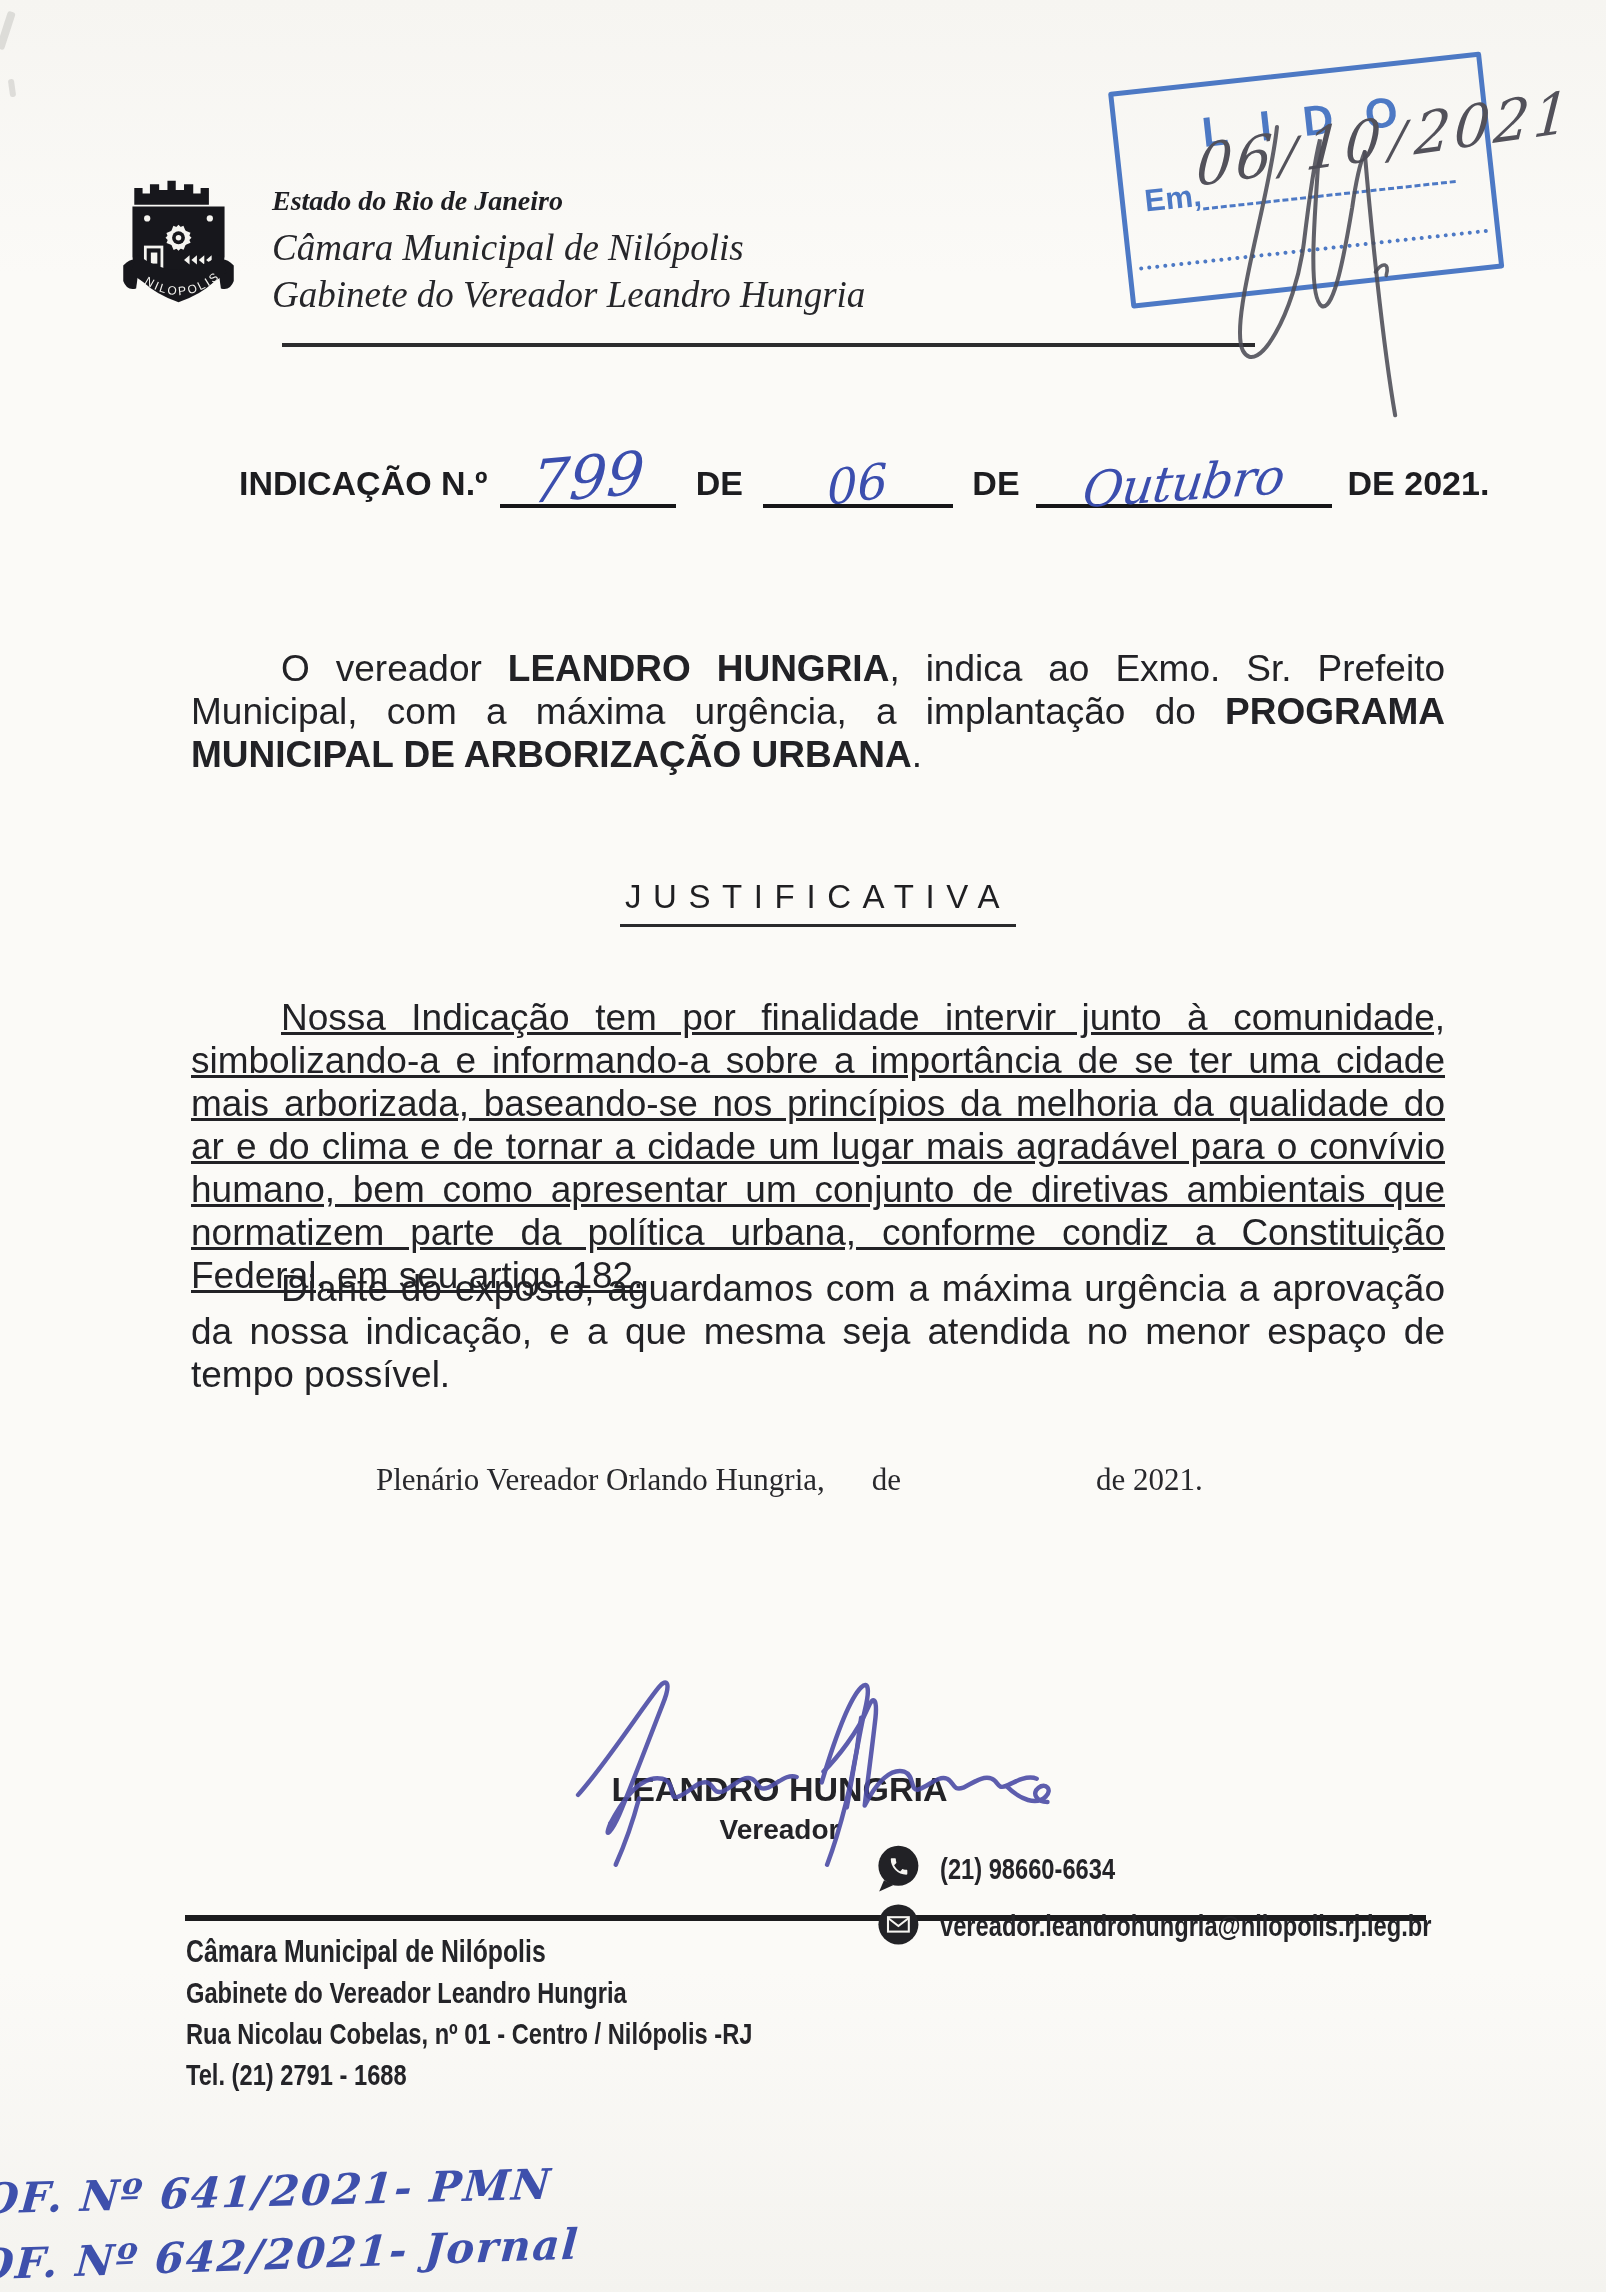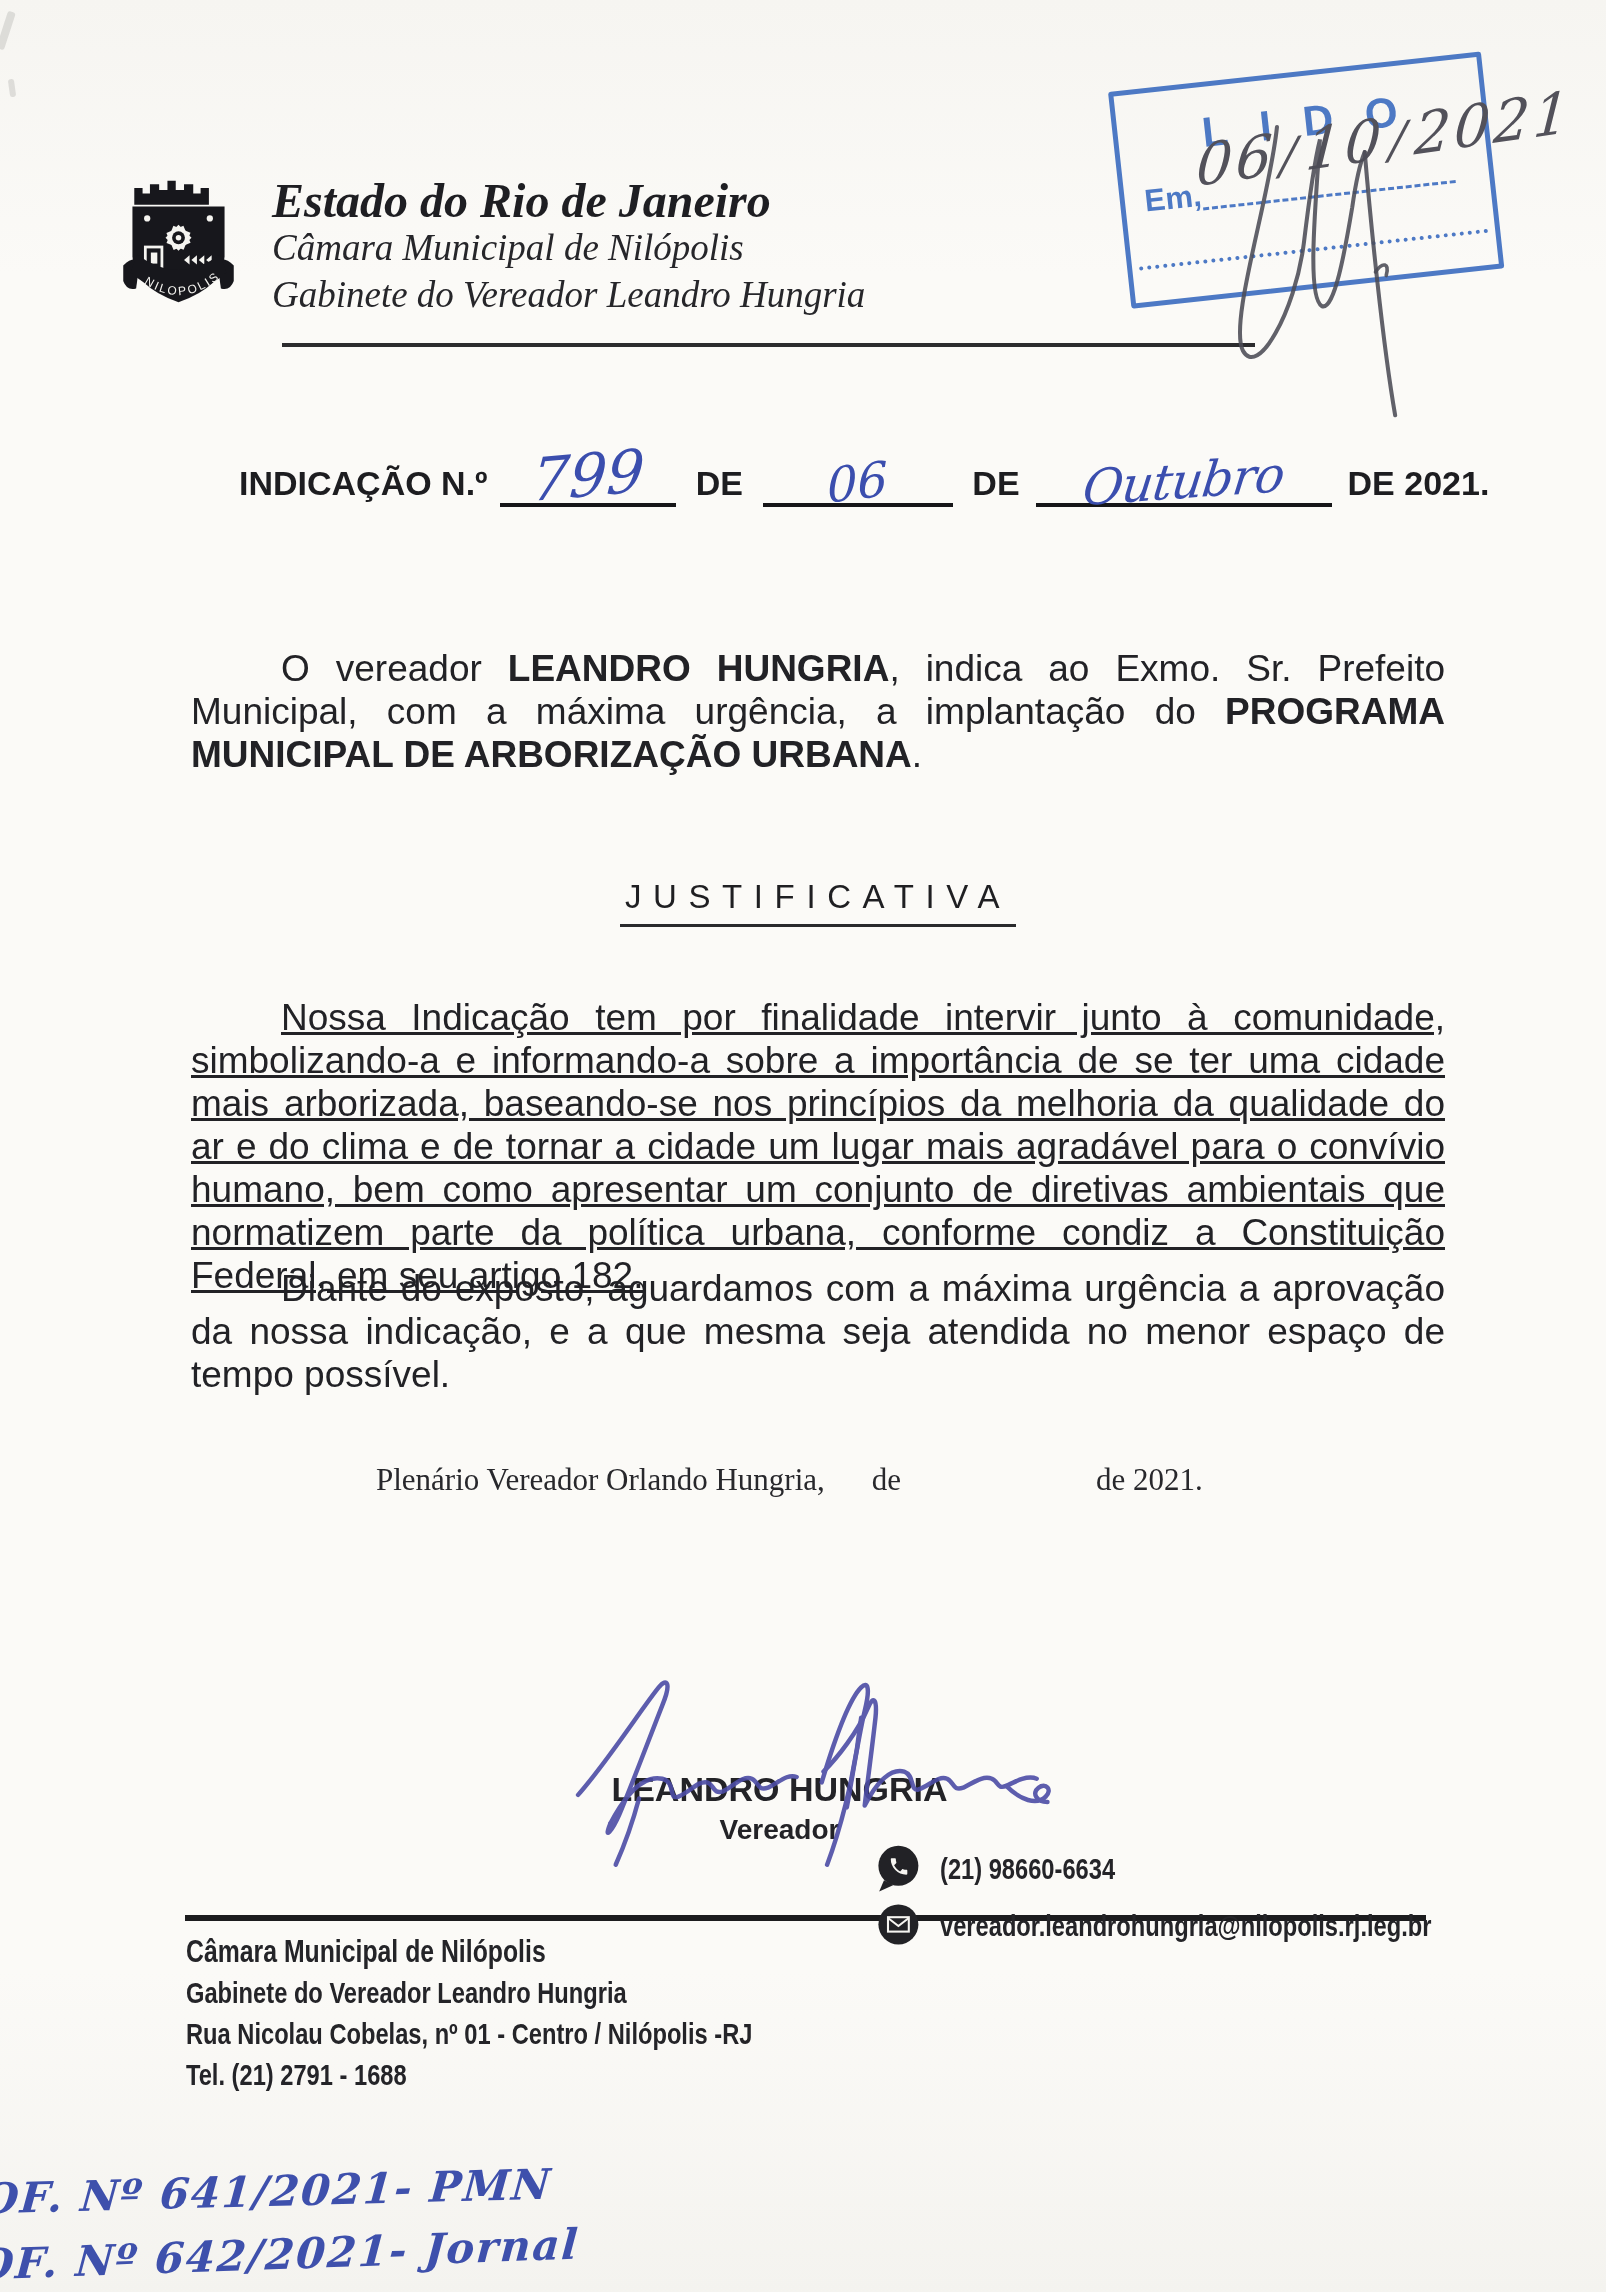--- a/index.html
+++ b/index.html
@@ -11,21 +11,21 @@
   }
   
   .speck{position:absolute; background:#9a9a96; opacity:.28; border-radius:2.7px;}
   .speck.s1{left:1.8px; top:10.7px; width:8px; height:39px; transform:rotate(18deg);}
   .speck.s2{left:9px; top:79px; width:6.3px; height:18px; transform:rotate(-8deg);}
   .artifact-comma{position:absolute; left:1399px; top:691px; font-size:29px; color:#5a5a5a; opacity:.7;}
 
   
   .crest{position:absolute; left:122px; top:177px; width:113px; height:152px;}
   .hdr-text{position:absolute; left:272px; top:177px; line-height:47px; white-space:nowrap;}
-  .hdr-l1{font-family:"Liberation Serif",serif; font-style:italic; font-weight:bold; font-size:48px; color:#1e1e22;}
+  .hdr-l1{font-family:"Liberation Serif",serif; font-style:italic; font-weight:bold; font-size:28px; color:#1e1e22;}
   .hdr-l2,.hdr-l3{font-family:"Liberation Serif",serif; font-style:italic; font-weight:normal; font-size:37px; color:#26262a;}
   .hdr-rule{position:absolute; left:282px; top:343px; width:973px; height:3.6px; background:#2c2c2e;}
 
   
   .stamp{
     position:absolute; left:1108px; top:92px; width:365px; height:208px;
     border:5.4px solid #3f6fc1; border-radius:2.7px;
     transform:rotate(-6.2deg); transform-origin:top left; opacity:.92;
   }
   .stamp .lido{
@@ -37,21 +37,21 @@
   .stamp .dotline{position:absolute; left:7.2px; right:7.2px; top:172px; border-top:4.5px dotted #3f6fc1;}
   .stamp .hw-date{
     position:absolute; left:75px; top:38px; white-space:nowrap;
     font-family:"DejaVu Serif",serif; font-style:italic; font-size:57px; color:#45444e;
     transform:rotate(-2deg) skewX(-12deg); letter-spacing:3.6px;
   }
   .stamp .hw-date .sep{font-size:48px; color:#45444e; padding:0 5.4px;}
   .stamp-scribble{position:absolute; left:1191px; top:82px; width:240px; height:346px; z-index:5;}
 
   
-  .indication{position:absolute; left:239px; top:464px; display:flex; align-items:flex-start; white-space:nowrap;}
+  .indication{position:absolute; left:239px; top:464px; display:flex; align-items:flex-end; white-space:nowrap;}
   .indication .lbl{font-weight:bold; font-size:34px; color:#1d1d20; padding-bottom:5.4px;}
   .blank{position:relative; display:inline-block; border-bottom:4.5px solid #161618; height:39px;}
   .blank.b1{width:176px; margin:0 19.7px 0 12.5px;}
   .blank.b2{width:190px; margin:0 19.7px;}
   .blank.b3{width:296px; margin:0 16px;}
   .hw{font-family:"DejaVu Serif",serif; font-style:italic; color:#3b4eae;}
   .blank .hw-val{position:absolute; left:0; right:0; bottom:-7.2px; text-align:center; display:block;}
   .hw-num1{font-size:59px; transform:rotate(-5deg) skewX(-9deg); display:inline-block;}
   .hw-num2{font-size:48px; transform:rotate(-7deg) skewX(-6deg); display:inline-block;}
   .hw-month{font-size:49px; transform:rotate(-4deg) skewX(-11deg); display:inline-block; letter-spacing:-0.9px;}

